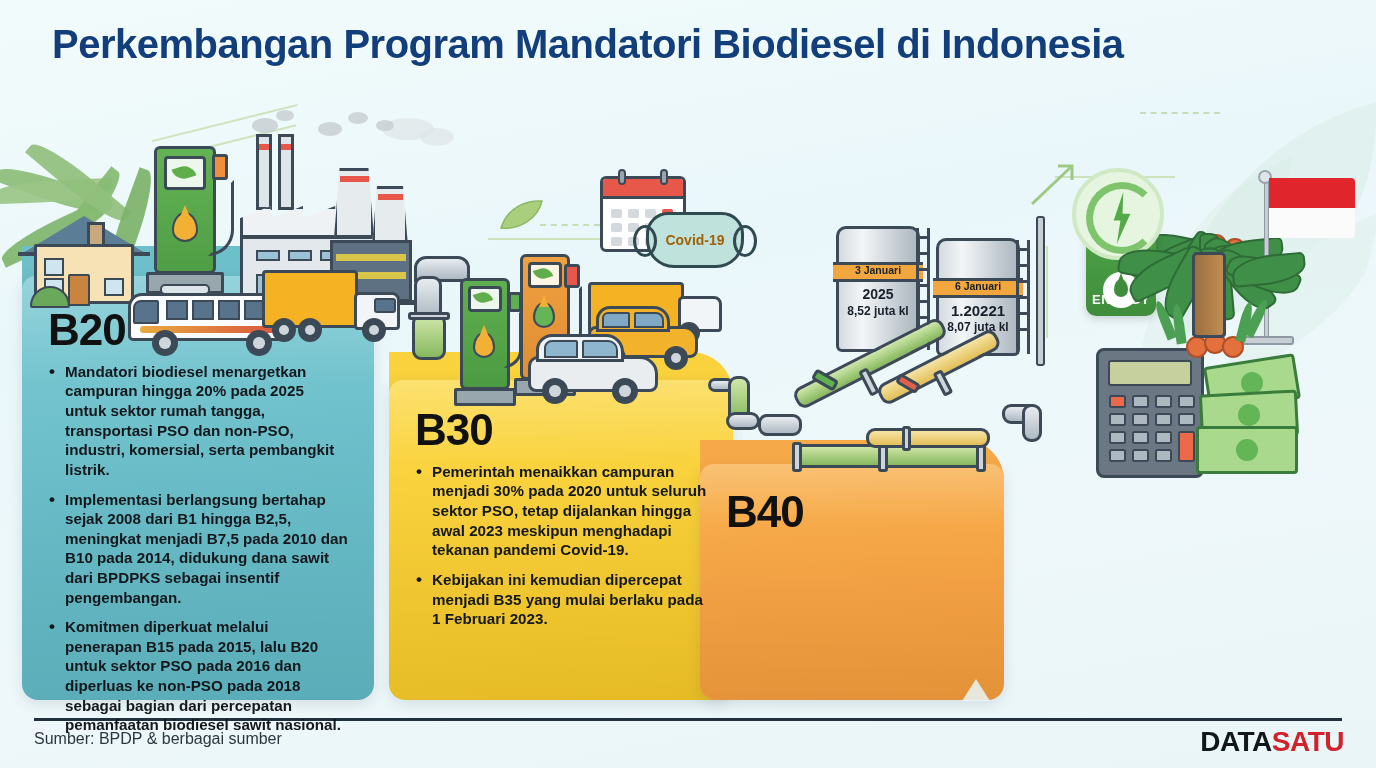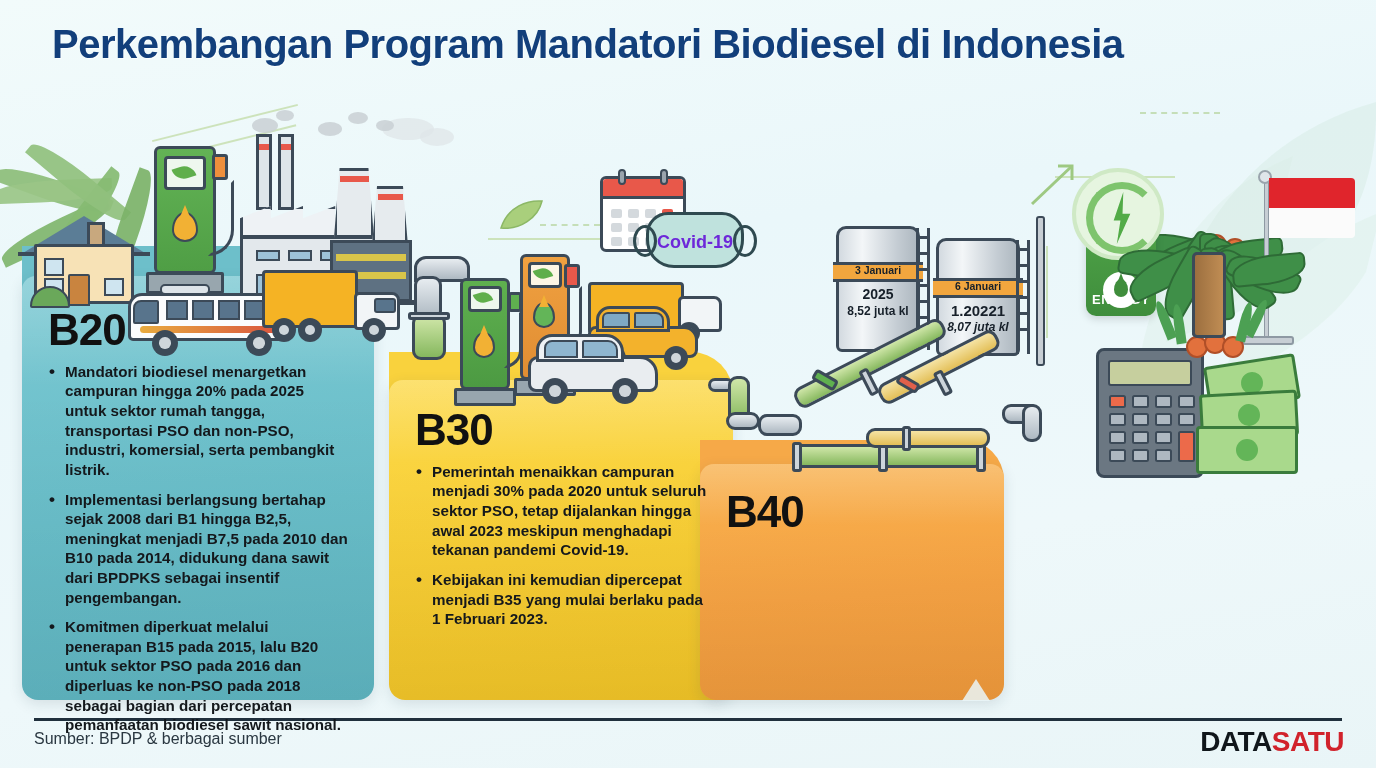--- a/index.html
+++ b/index.html
@@ -134,21 +134,21 @@
 
   
   .cal{position:absolute;left:600px;top:176px;width:86px;height:76px;background:#fff;border:3px solid #3c4a58;border-radius:6px;overflow:hidden;}
   .cal-top{position:absolute;left:0;top:0;right:0;height:20px;background:#e8584a;border-bottom:3px solid #3c4a58;}
   .cal-ring{position:absolute;top:-7px;width:8px;height:16px;background:#9aa4ad;border:2.5px solid #3c4a58;border-radius:4px;}
   .cal-cell{position:absolute;width:11px;height:9px;background:#d4d9dd;border-radius:2px;}
   .cal-cell.hi{background:#e8584a;}
   .mask{position:absolute;left:646px;top:212px;width:98px;height:56px;background:#bfe2dd;border:3px solid #2f4a50;border-radius:22px 22px 28px 28px;}
   .mask::before,.mask::after{content:"";position:absolute;top:10px;width:18px;height:26px;border:3px solid #2f4a50;border-radius:50%;background:transparent;}
   .mask::before{left:-16px;} .mask::after{right:-16px;}
-  .mask-label{position:absolute;left:0;right:0;top:17px;text-align:center;font-size:18px;font-weight:bold;color:#6d28d9;}
+  .mask-label{position:absolute;left:0;right:0;top:17px;text-align:center;font-size:14px;font-weight:bold;color:#a16207;}
 
   
   .tank{position:absolute;background:linear-gradient(90deg,#d3dae0 0%,#f3f6f8 30%,#c4ccd3 75%,#aeb8c0 100%);border:3px solid #3c4a58;border-radius:10px 10px 6px 6px;}
   .tank-band{position:absolute;left:-3px;right:-3px;background:#f2a63e;border-top:3px solid #3c4a58;border-bottom:3px solid #3c4a58;}
   .tank-txt{position:absolute;left:0;right:0;text-align:center;color:#17202a;font-weight:bold;}
   .ladder{position:absolute;width:14px;border-left:3px solid #3c4a58;border-right:3px solid #3c4a58;}
   .ladder i{position:absolute;left:0;right:0;height:3px;background:#3c4a58;}
 
   
   .pipe{position:absolute;border:3px solid #3c4a58;border-radius:9px;}
@@ -381,21 +381,21 @@
         <i style="top:56px"></i>
         <i style="top:72px"></i>
         <i style="top:88px"></i>
         <i style="top:104px"></i>
     </div>
 
     <div class="tank" style="left:116px;top:22px;width:84px;height:118px;"></div>
     <div class="tank-band" style="left:113px;top:62px;width:90px;height:20px;"></div>
     <div class="tank-txt" style="top:64px;left:116px;width:84px;font-size:10.5px;">6 Januari</div>
     <div class="tank-txt" style="top:86px;left:114px;width:88px;font-size:15px;">1.20221</div>
-    <div class="tank-txt" style="top:104px;left:112px;width:92px;font-size:12px;font-style:italic;">8,07 juta kl</div>
+    <div class="tank-txt" style="top:104px;left:112px;width:92px;font-size:12px;">8,07 juta kl</div>
     <div class="ladder" style="left:196px;top:24px;height:114px;">
       <i style="top:8px"></i>
         <i style="top:24px"></i>
         <i style="top:40px"></i>
         <i style="top:56px"></i>
         <i style="top:72px"></i>
         <i style="top:88px"></i>
     </div>
     <div style="position:absolute;left:216px;top:0;width:9px;height:150px;background:#c7ced4;border:2.5px solid #3c4a58;border-radius:3px;"></div>
   </div>

